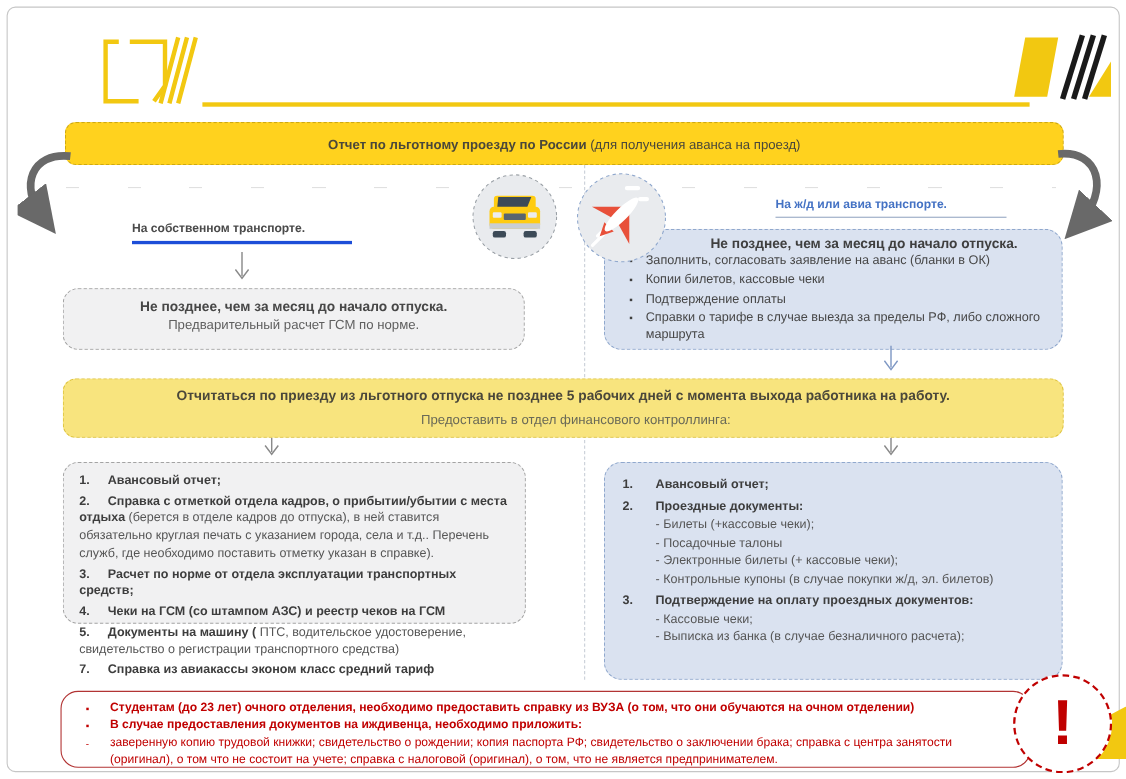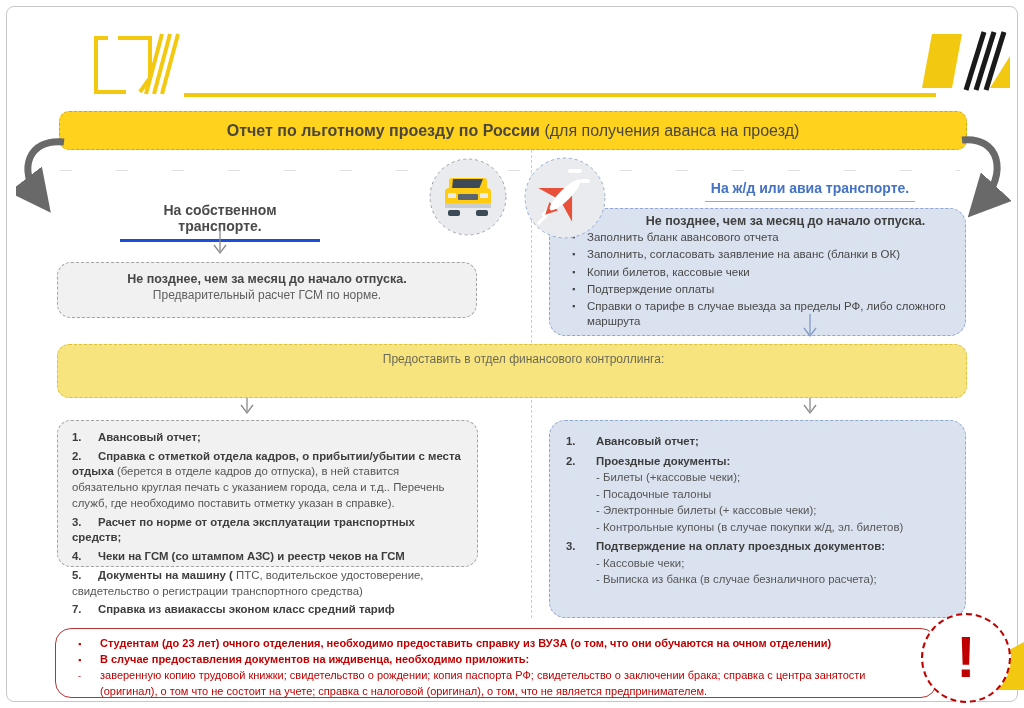--- a/index.html
+++ b/index.html
@@ -14,21 +14,21 @@
   .title-underline{position:absolute;left:184px;top:93px;width:752px;height:3.5px;
          background:#F2C811;z-index:2;}
   .orn{position:absolute;z-index:2;}
   .orn-left{left:90px;top:30px;}
   .orn-right{left:914px;top:30px;}
 
   
   .top-banner{position:absolute;left:59px;top:111px;width:906px;height:37px;
          background:#FFD21E;border:1px dashed #cfa912;border-radius:10px;
          display:flex;align-items:center;justify-content:center;z-index:2;
-         font-size:16px;color:#4a473a;}
+         font-size:12px;color:#4a473a;}
   .top-banner b{font-weight:bold;}
   .mid-banner{position:absolute;left:57px;top:344px;width:908px;height:52px;
          background:#F8E47E;border:1px dashed #dcc13a;border-radius:12px;
          text-align:center;z-index:2;}
   .mid-banner .l1{font-size:12.5px;font-weight:bold;color:#4a473a;margin-top:8px;}
   .mid-banner .l2{font-size:12px;color:#6a6a57;margin-top:7px;padding-left:23px;}
 
   
   .divider{position:absolute;left:531px;top:150px;height:468px;width:0;
          border-left:1px dashed #c9cfd8;z-index:1;}
@@ -39,21 +39,21 @@
   .curve{position:absolute;z-index:3;}
   .curve-left{left:16px;top:136px;}
   .curve-right{left:950px;top:134px;}
 
   
   .badge{position:absolute;border-radius:50%;z-index:4;}
   .car-badge{left:429px;top:158px;}
   .plane-badge{left:524px;top:157px;}
 
   
-  .branch-h{position:absolute;font-size:14px;font-weight:bold;text-align:center;z-index:3;padding-bottom:5px;}
+  .branch-h{position:absolute;font-size:11px;font-weight:bold;z-index:3;padding-bottom:5px;}
   .own-h{left:120px;top:202px;width:200px;color:#4a4a4a;border-bottom:3px solid #1d4ed8;}
   .rail-h{left:705px;top:180px;width:210px;color:#4472C4;border-bottom:1px solid #97a9c4;}
 
   .sm-arrow{position:absolute;z-index:3;}
 
   
   .gray-box{position:absolute;left:57px;top:262px;width:418px;height:54px;
          background:#F1F1F2;border:1px dashed #a3a3a3;border-radius:14px;
          text-align:center;z-index:2;}
   .gray-box .b1{font-size:12.5px;font-weight:bold;color:#474747;margin-top:9px;}
@@ -195,42 +195,39 @@
   <div class="gray-box">
     <div class="b1">Не позднее, чем за месяц до начало отпуска.</div>
     <div class="b2">Предварительный расчет ГСМ по норме.</div>
   </div>
 
   <div class="blue-box">
     <div class="bh">Не позднее, чем за месяц до начало отпуска.</div>
     <div class="buls">
         <div class="bul">
         <span class="mk">▪</span>
-        <span class="tx">Заполнить бланк авансового отчета</span>
-      </div>
-        <div class="bul">
-        <span class="mk">▪</span>
         <span class="tx">Заполнить, согласовать заявление на аванс (бланки в ОК)</span>
       </div>
         <div class="bul">
         <span class="mk">▪</span>
         <span class="tx">Копии билетов, кассовые чеки</span>
       </div>
         <div class="bul">
         <span class="mk">▪</span>
         <span class="tx">Подтверждение оплаты</span>
       </div>
         <div class="bul">
         <span class="mk">▪</span>
         <span class="tx">Справки о тарифе в случае выезда за пределы РФ, либо сложного маршрута</span>
       </div>
       </div>
   </div>
 
   <div class="mid-banner">
+    <div class="l1">Отчитаться по приезду из льготного отпуска не позднее 5 рабочих дней с момента выхода работника на работу.</div>
     <div class="l2">Предоставить в отдел финансового контроллинга:</div>
   </div>
 
   <div class="doc-list left-list">
       <div class="lrow">
       <span class="lnum">1.</span><span class="lbold">Авансовый отчет;</span><span class="lrest"></span>
     </div>
       <div class="lrow">
       <span class="lnum">2.</span><span class="lbold">Справка с отметкой отдела кадров, о прибытии/убытии с места отдыха</span><span class="lrest"> (берется в отделе кадров до отпуска), в ней ставится обязательно круглая печать  с указанием города, села и т.д.. Перечень служб, где необходимо поставить отметку указан в справке).</span>
     </div>

